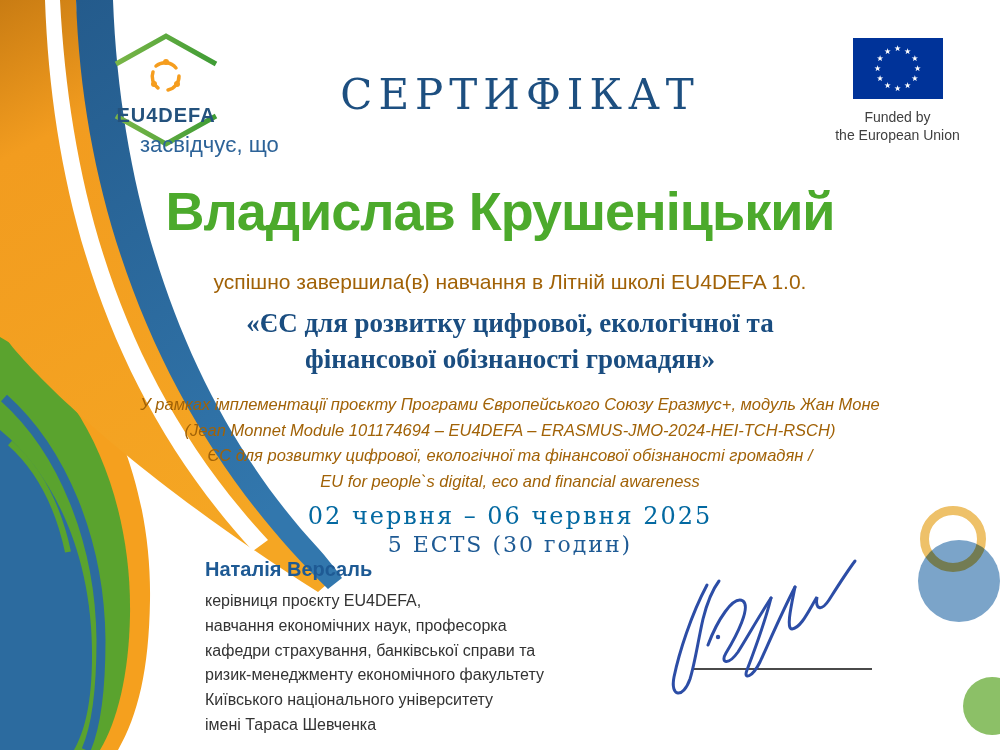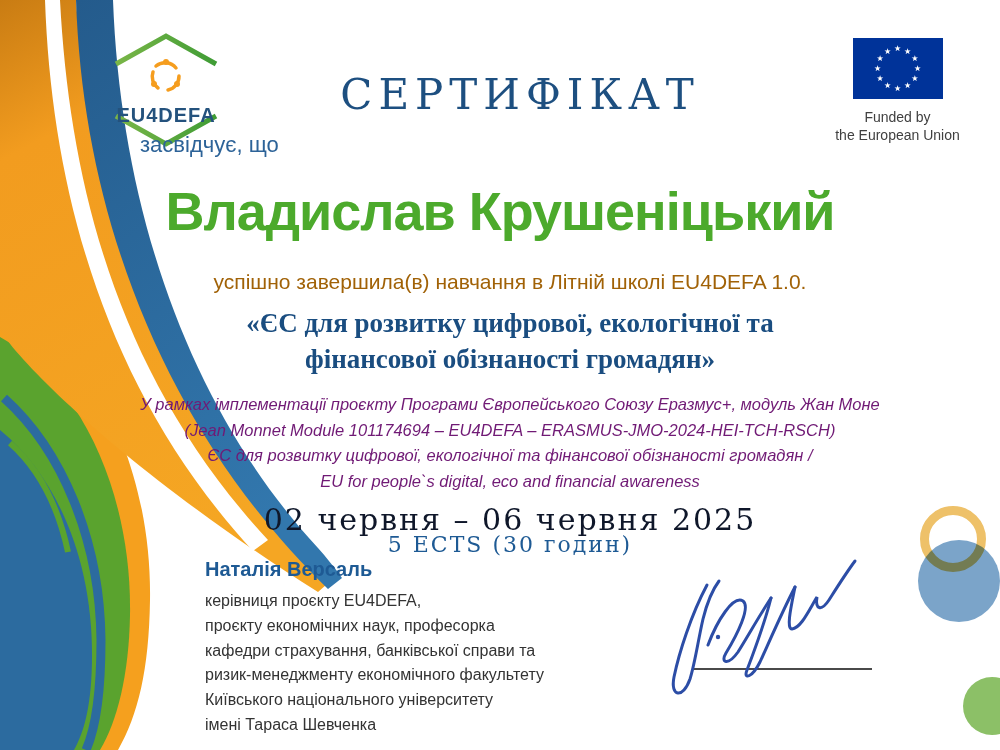--- a/index.html
+++ b/index.html
@@ -29,23 +29,23 @@
     font-family:"DejaVu Serif", serif; font-weight:normal; font-size:42px; letter-spacing:6px; color:#1d4f80; }
   .attests { position:absolute; left:140px; top:132px; width:760px; 
     font-size:22px; color:#2d6398; }
   .recipient-name { position:absolute; left:0; top:180px; width:1000px; text-align:center;
     font-size:54px; font-weight:bold; color:#4caa2c; letter-spacing:-1px; }
   .completion { position:absolute; left:60px; top:270px; width:900px; text-align:center;
     font-size:21px; color:#a16207; }
   .course { position:absolute; left:60px; top:306px; width:900px; text-align:center;
     font-family:Liberation Serif, serif; font-weight:bold; font-size:27px; line-height:1.32; color:#1a4d80; }
   .program { position:absolute; left:60px; top:392px; width:900px; text-align:center;
-    font-style:italic; font-size:16.5px; line-height:1.55; color:#701a75; }
+    font-style:italic; font-size:16.5px; line-height:1.55; color:#a16207; }
   .dates { position:absolute; left:60px; top:502px; width:900px; text-align:center;
-    font-family:"DejaVu Serif", serif; font-size:30px; letter-spacing:2px; color:#0f172a; }
+    font-family:"DejaVu Serif", serif; font-size:24px; letter-spacing:2px; color:#0369a1; }
   .credits { position:absolute; left:60px; top:532px; width:900px; text-align:center;
     font-family:"DejaVu Serif", serif; font-size:22px; letter-spacing:2px; color:#1e5a94; }
 
   .signer { position:absolute; left:205px; top:558px; width:400px; }
   .signer-name { font-size:20px; font-weight:bold; color:#1e5a94; margin-bottom:8px; }
   .signer-line { font-size:16px; color:#333333; line-height:1.55; }
 
   .signature { position:absolute; left:645px; top:525px; width:260px; height:175px; }
   .sig-line { position:absolute; left:694px; top:668px; width:178px; height:2px; background:#4a4a4a; }
 </style>
@@ -143,21 +143,21 @@
     <div>ЄС для розвитку цифрової, екологічної та фінансової обізнаності громадян /</div>
     <div>EU for people`s digital, eco and financial awareness</div>
   </div>
 
   <div class="dates">02 червня – 06 червня 2025</div>
   <div class="credits">5 ECTS (30 годин)</div>
 
   <div class="signer">
     <div class="signer-name">Наталія Версаль</div>
     <div class="signer-line">керівниця проєкту EU4DEFA,</div>
-    <div class="signer-line">проєкту економічних наук, професорка</div>
+    <div class="signer-line">навчання економічних наук, професорка</div>
     <div class="signer-line">кафедри страхування, банківської справи та</div>
     <div class="signer-line">ризик-менеджменту економічного факультету</div>
     <div class="signer-line">Київського національного університету</div>
     <div class="signer-line">імені Тараса Шевченка</div>
   </div>
 
   <div class="sig-line"></div>
   <svg class="signature" viewBox="0 0 260 175" xmlns="http://www.w3.org/2000/svg">
     <g fill="none" stroke="#2c4da6" stroke-width="3" stroke-linecap="round">
       <path d="M62,60 C46,90 34,128 29,152 C25,172 38,174 45,154 C50,138 53,116 58,94 C62,78 68,64 74,56"></path>

